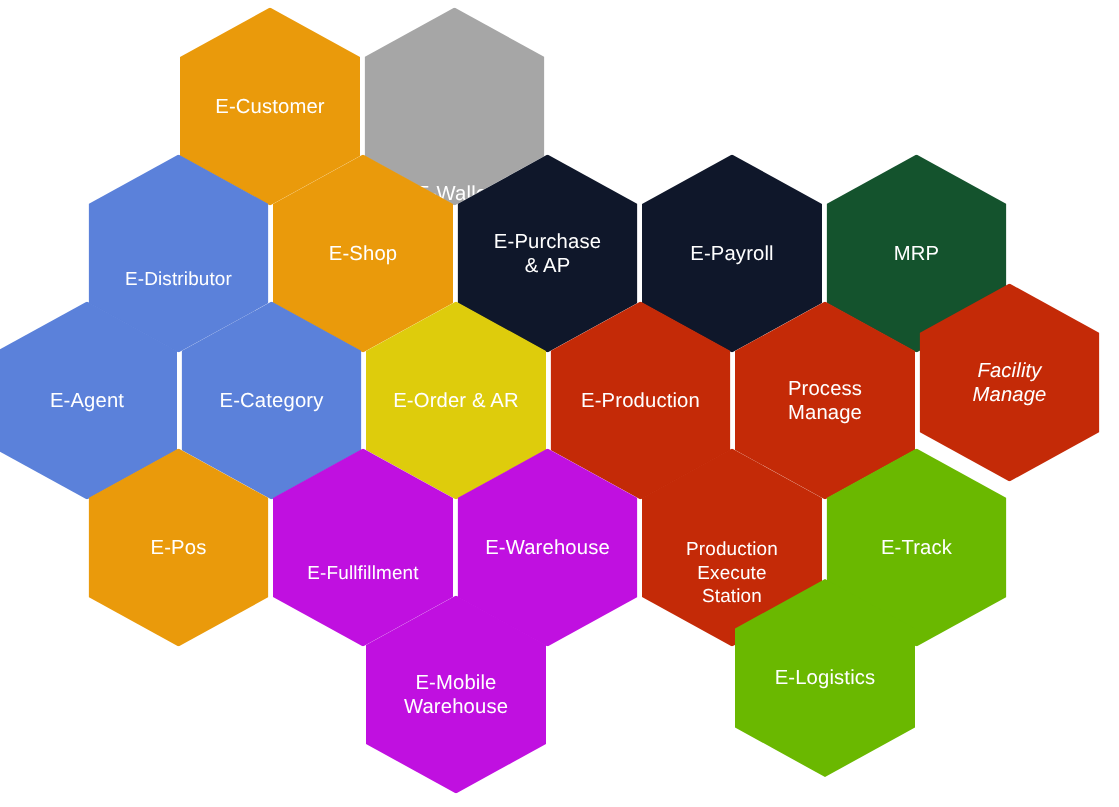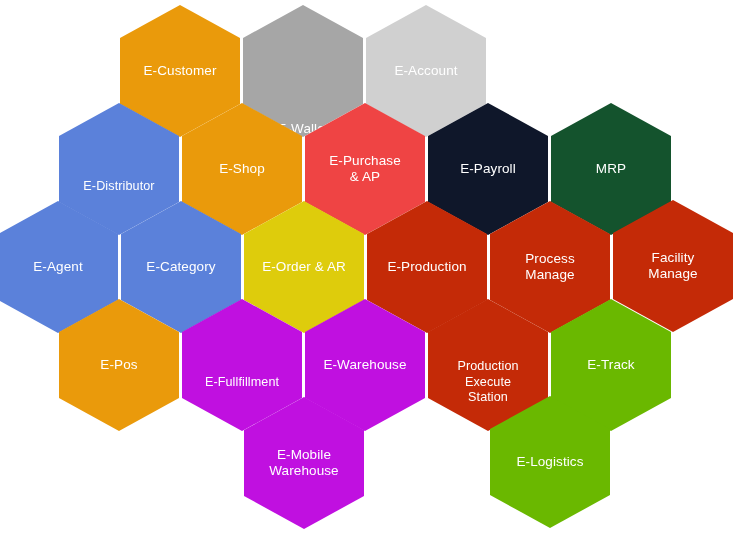--- a/index.html
+++ b/index.html
@@ -51,30 +51,27 @@
 </head>
 <body>
 
 <div id="hex-canvas" style="width: 746px; height: 538px; background: rgb(255, 255, 255);">
     <div class="hex" style="left: 120px; top: 5px; width: 120px; height: 132px; background: rgb(234, 154, 11);">
       <span class="hex-label">E-Customer</span>
     </div>
     <div class="hex" style="left: 243px; top: 5px; width: 120px; height: 132px; background: rgb(166, 166, 166); align-items: flex-end;">
       <span class="hex-label">E-Wallet</span>
     </div>
-    <div class="hex" style="left: 366px; top: 5px; width: 120px; height: 132px; background: rgb(208, 208, 208);">
-      <span class="hex-label">E-Account</span>
-    </div>
     <div class="hex small-label" style="left: 59px; top: 103px; width: 120px; height: 132px; background: rgb(91, 129, 218);">
       <span class="hex-label">E-Distributor</span>
     </div>
     <div class="hex" style="left: 182px; top: 103px; width: 120px; height: 132px; background: rgb(234, 154, 11);">
       <span class="hex-label">E-Shop</span>
     </div>
-    <div class="hex" style="left: 305px; top: 103px; width: 120px; height: 132px; background: #ef4444;">
+    <div class="hex" style="left: 305px; top: 103px; width: 120px; height: 132px; background: #0f172a;">
       <span class="hex-label">E-Purchase
 &amp; AP</span>
     </div>
     <div class="hex" style="left: 428px; top: 103px; width: 120px; height: 132px; background: #0f172a;">
       <span class="hex-label">E-Payroll</span>
     </div>
     <div class="hex" style="left: 551px; top: 103px; width: 120px; height: 132px; background: #14532d;">
       <span class="hex-label">MRP</span>
     </div>
     <div class="hex" style="left: -2px; top: 201px; width: 120px; height: 132px; background: rgb(91, 129, 218);">
@@ -86,21 +83,21 @@
     <div class="hex" style="left: 244px; top: 201px; width: 120px; height: 132px; background: rgb(222, 204, 12);">
       <span class="hex-label">E-Order &amp; AR</span>
     </div>
     <div class="hex" style="left: 367px; top: 201px; width: 120px; height: 132px; background: rgb(196, 42, 7);">
       <span class="hex-label">E-Production</span>
     </div>
     <div class="hex" style="left: 490px; top: 201px; width: 120px; height: 132px; background: rgb(196, 42, 7);">
       <span class="hex-label">Process
 Manage</span>
     </div>
-    <div class="hex" style="left: 613px; top: 200px; width: 120px; height: 132px; background: rgb(196, 42, 7);">
+    <div class="hex" style="left: 613px; top: 189px; width: 120px; height: 132px; background: rgb(196, 42, 7); font-style: italic;">
       <span class="hex-label">Facility
 Manage</span>
     </div>
     <div class="hex" style="left: 59px; top: 299px; width: 120px; height: 132px; background: rgb(234, 154, 11);">
       <span class="hex-label">E-Pos</span>
     </div>
     <div class="hex small-label" style="left: 182px; top: 299px; width: 120px; height: 132px; background: rgb(192, 16, 224);">
       <span class="hex-label">E-Fullfillment</span>
     </div>
     <div class="hex" style="left: 305px; top: 299px; width: 120px; height: 132px; background: rgb(192, 16, 224);">
@@ -111,16 +108,16 @@
 Execute
 Station</span>
     </div>
     <div class="hex" style="left: 551px; top: 299px; width: 120px; height: 132px; background: rgb(106, 184, 0);">
       <span class="hex-label">E-Track</span>
     </div>
     <div class="hex" style="left: 244px; top: 397px; width: 120px; height: 132px; background: rgb(192, 16, 224);">
       <span class="hex-label">E-Mobile
 Warehouse</span>
     </div>
-    <div class="hex" style="left: 490px; top: 396px; width: 120px; height: 132px; background: rgb(106, 184, 0);">
+    <div class="hex" style="left: 490px; top: 386px; width: 120px; height: 132px; background: rgb(106, 184, 0);">
       <span class="hex-label">E-Logistics</span>
     </div>
   </div>
 
 </body></html>

